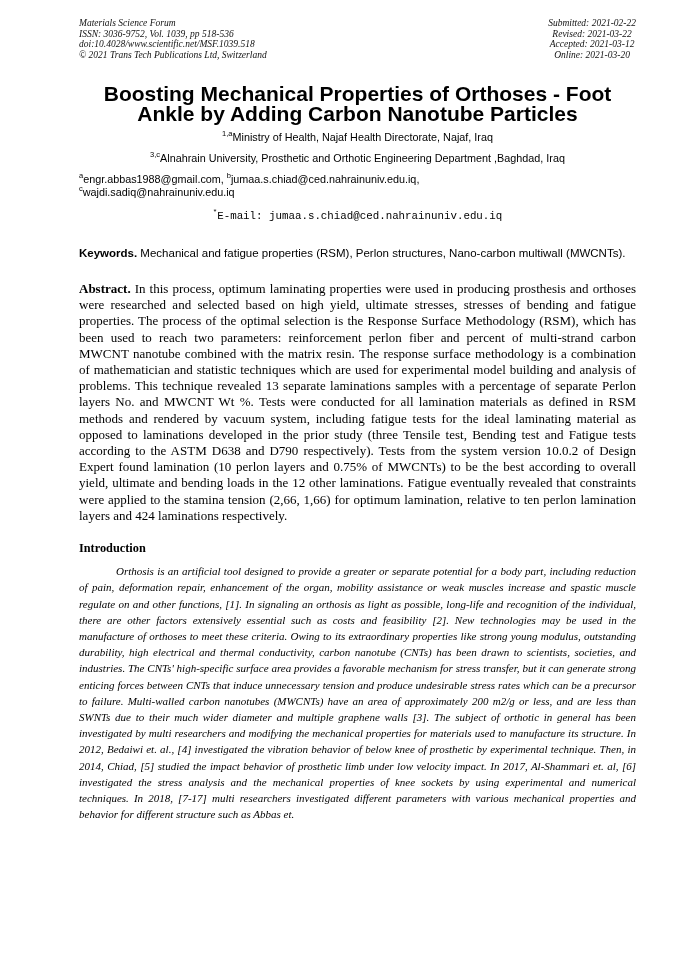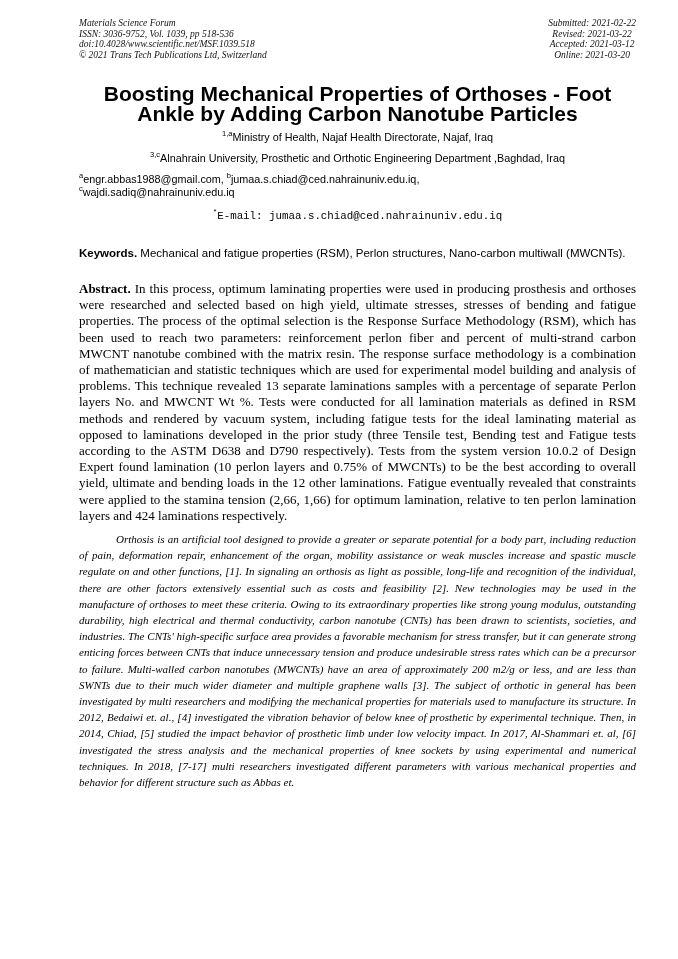--- a/index.html
+++ b/index.html
@@ -132,16 +132,17 @@
     <div><sup>a</sup><span>engr.abbas1988@gmail.com, </span><sup>b</sup><span>jumaa.s.chiad@ced.nahrainuniv.edu.iq,</span></div>
     <div><sup>c</sup><span>wajdi.sadiq@nahrainuniv.edu.iq</span></div>
   </div>
 
   <div class="corresp"><sup>*</sup><span>E-mail: jumaa.s.chiad@ced.nahrainuniv.edu.iq</span></div>
 
   <p class="keywords"><b>Keywords.</b><span> Mechanical and fatigue properties (RSM), Perlon structures, Nano-carbon multiwall (MWCNTs).</span></p>
 
   <p class="abstract"><b>Abstract.</b><span> In this process, optimum laminating properties were used in producing prosthesis and orthoses were researched and selected based on high yield, ultimate stresses, stresses of bending and fatigue properties. The process of the optimal selection is the Response Surface Methodology (RSM), which has been used to reach two parameters: reinforcement perlon fiber and percent of multi-strand carbon MWCNT nanotube combined with the matrix resin. The response surface methodology is a combination of mathematician and statistic techniques which are used for experimental model building and analysis of problems. This technique revealed 13 separate laminations samples with a percentage of separate Perlon layers No. and MWCNT Wt %. Tests were conducted for all lamination materials as defined in RSM methods and rendered by vacuum system, including fatigue tests for the ideal laminating material as opposed to laminations developed in the prior study (three Tensile test, Bending test and Fatigue tests according to the ASTM D638 and D790 respectively). Tests from the system version 10.0.2 of Design Expert found lamination (10 perlon layers and 0.75% of MWCNTs) to be the best according to overall yield, ultimate and bending loads in the 12 other laminations. Fatigue eventually revealed that constraints were applied to the stamina tension (2,66, 1,66) for optimum lamination, relative to ten perlon lamination layers and 424 laminations respectively.</span></p>
 
+  <h2 class="section-heading">Introduction</h2>
 
   <p class="body-par">Orthosis is an artificial tool designed to provide a greater or separate potential for a body part, including reduction of pain, deformation repair, enhancement of the organ, mobility assistance or weak muscles increase and spastic muscle regulate on and other functions, [1]. In signaling an orthosis as light as possible, long-life and recognition of the individual, there are other factors extensively essential such as costs and feasibility [2]. New technologies may be used in the manufacture of orthoses to meet these criteria. Owing to its extraordinary properties like strong young modulus, outstanding durability, high electrical and thermal conductivity, carbon nanotube (CNTs) has been drawn to scientists, societies, and industries. The CNTs' high-specific surface area provides a favorable mechanism for stress transfer, but it can generate strong enticing forces between CNTs that induce unnecessary tension and produce undesirable stress rates which can be a precursor to failure. Multi-walled carbon nanotubes (MWCNTs) have an area of approximately 200 m2/g or less, and are less than SWNTs due to their much wider diameter and multiple graphene walls [3]. The subject of orthotic in general has been investigated by multi researchers and modifying the mechanical properties for materials used to manufacture its structure. In 2012, Bedaiwi et. al., [4] investigated the vibration behavior of below knee of prosthetic by experimental technique. Then, in 2014, Chiad, [5] studied the impact behavior of prosthetic limb under low velocity impact. In 2017, Al-Shammari et. al, [6] investigated the stress analysis and the mechanical properties of knee sockets by using experimental and numerical techniques. In 2018, [7-17] multi researchers investigated different parameters with various mechanical properties and behavior for different structure such as Abbas et.</p>
 
 </div>
 
 </body></html>

